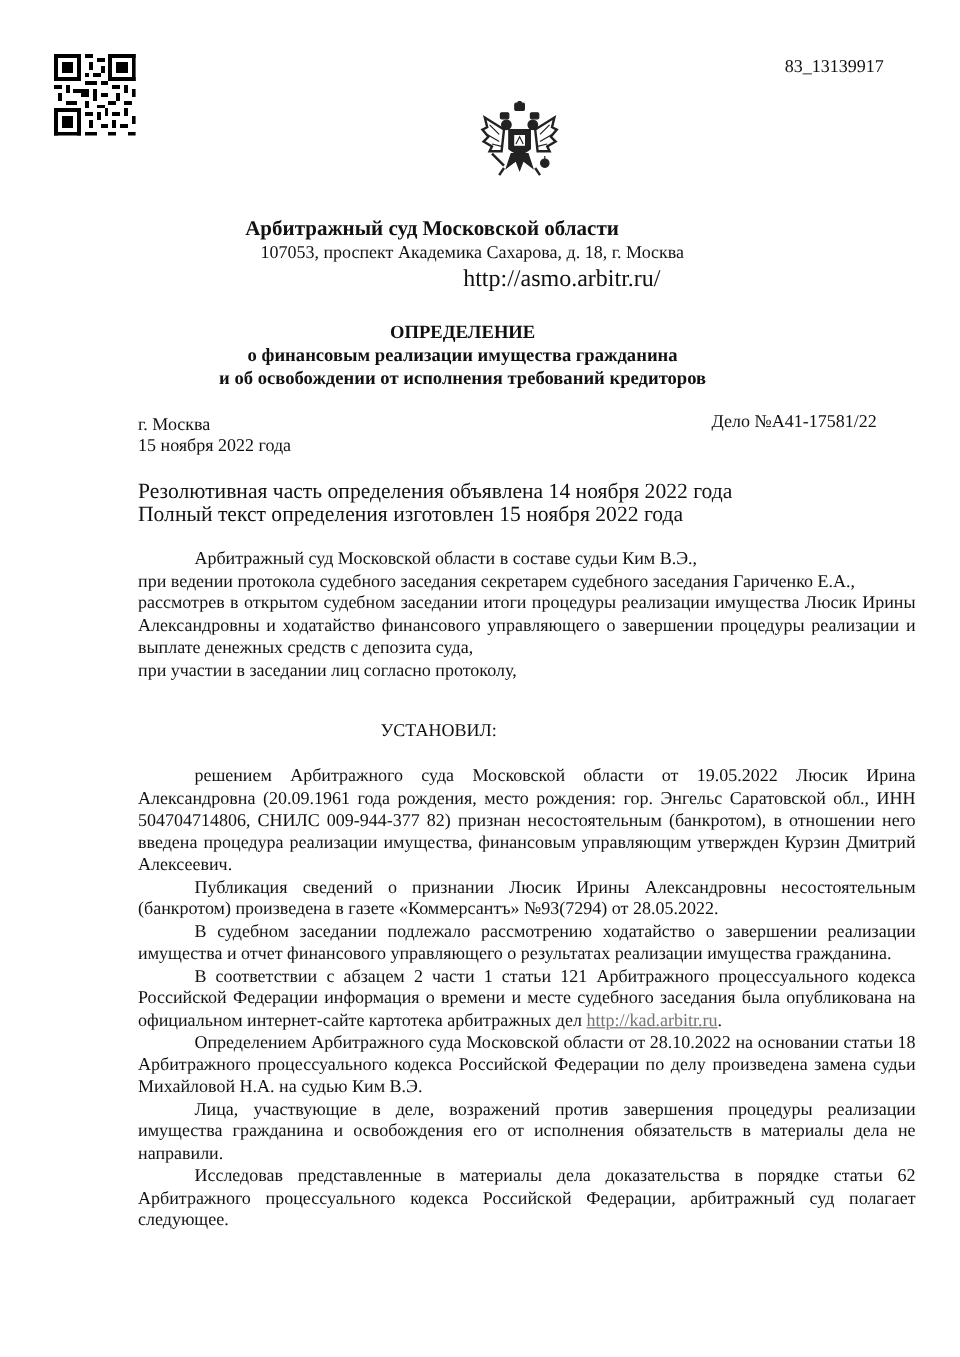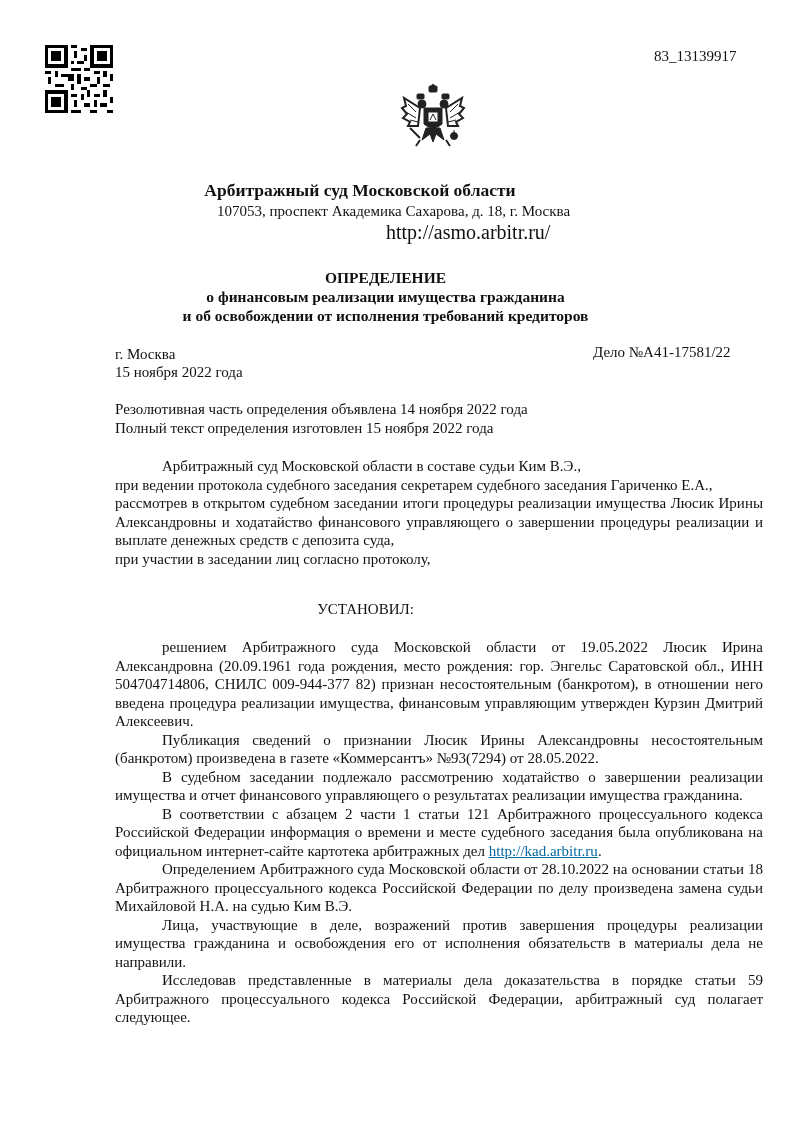--- a/index.html
+++ b/index.html
@@ -81,21 +81,21 @@
     .case-no {
       position: absolute;
       left: 593px;
       top: 344px;
       font-size: 15px;
     }
     .announce {
       position: absolute;
       left: 115px;
       top: 400px;
-      font-size: 15px;
+      font-size: 18px;
       line-height: 18.5px;
     }
     .body-text {
       position: absolute;
       left: 115px;
       width: 648px;
       font-size: 15px;
       line-height: 18.5px;
       text-align: justify;
     }
@@ -115,21 +115,21 @@
       top: 601px;
       text-align: center;
       font-size: 15px;
       padding-left: 96px;
       box-sizing: border-box;
     }
     .findings {
       top: 638px;
     }
     a.link {
-      color: #0369a1;
+      color: #737373;
       text-decoration: underline;
     }
   </style>
 </head>
 <body>
 
 <svg class="qr" viewBox="0 0 21 21" shape-rendering="crispEdges">
   <rect x="0" y="0" width="21" height="21" fill="#fff"></rect>
 
   <g fill="#000">
@@ -251,14 +251,14 @@
 
 <div class="established">УСТАНОВИЛ:</div>
 
 <div class="body-text findings">
   <p class="indent">решением Арбитражного суда Московской области от 19.05.2022 Люсик Ирина Александровна (20.09.1961 года рождения, место рождения: гор. Энгельс Саратовской обл., ИНН 504704714806, СНИЛС 009-944-377 82) признан несостоятельным (банкротом), в отношении него введена процедура реализации имущества, финансовым управляющим утвержден Курзин Дмитрий Алексеевич.</p>
   <p class="indent">Публикация сведений о признании Люсик Ирины Александровны несостоятельным (банкротом) произведена в газете «Коммерсантъ» №93(7294) от 28.05.2022.</p>
   <p class="indent">В судебном заседании подлежало рассмотрению ходатайство о завершении реализации имущества и отчет финансового управляющего о результатах реализации имущества гражданина.</p>
   <p class="indent"><span>В соответствии с абзацем 2 части 1 статьи 121 Арбитражного процессуального кодекса Российской Федерации  информация о времени и месте судебного заседания была опубликована на официальном интернет-сайте картотека арбитражных дел </span><a class="link" href="#">http://kad.arbitr.ru</a><span>.</span></p>
   <p class="indent">Определением Арбитражного суда Московской области от 28.10.2022 на основании статьи 18 Арбитражного процессуального кодекса Российской Федерации по делу произведена замена судьи Михайловой Н.А. на судью Ким В.Э.</p>
   <p class="indent">Лица, участвующие в деле, возражений против завершения процедуры реализации имущества гражданина и освобождения его от исполнения обязательств в материалы дела не направили.</p>
-  <p class="indent">Исследовав представленные в материалы дела доказательства в порядке статьи 59 Арбитражного процессуального кодекса Российской Федерации, арбитражный суд полагает следующее.</p>
+  <p class="indent">Исследовав представленные в материалы дела доказательства в порядке статьи 62 Арбитражного процессуального кодекса Российской Федерации, арбитражный суд полагает следующее.</p>
 </div>
 
 </body></html>

